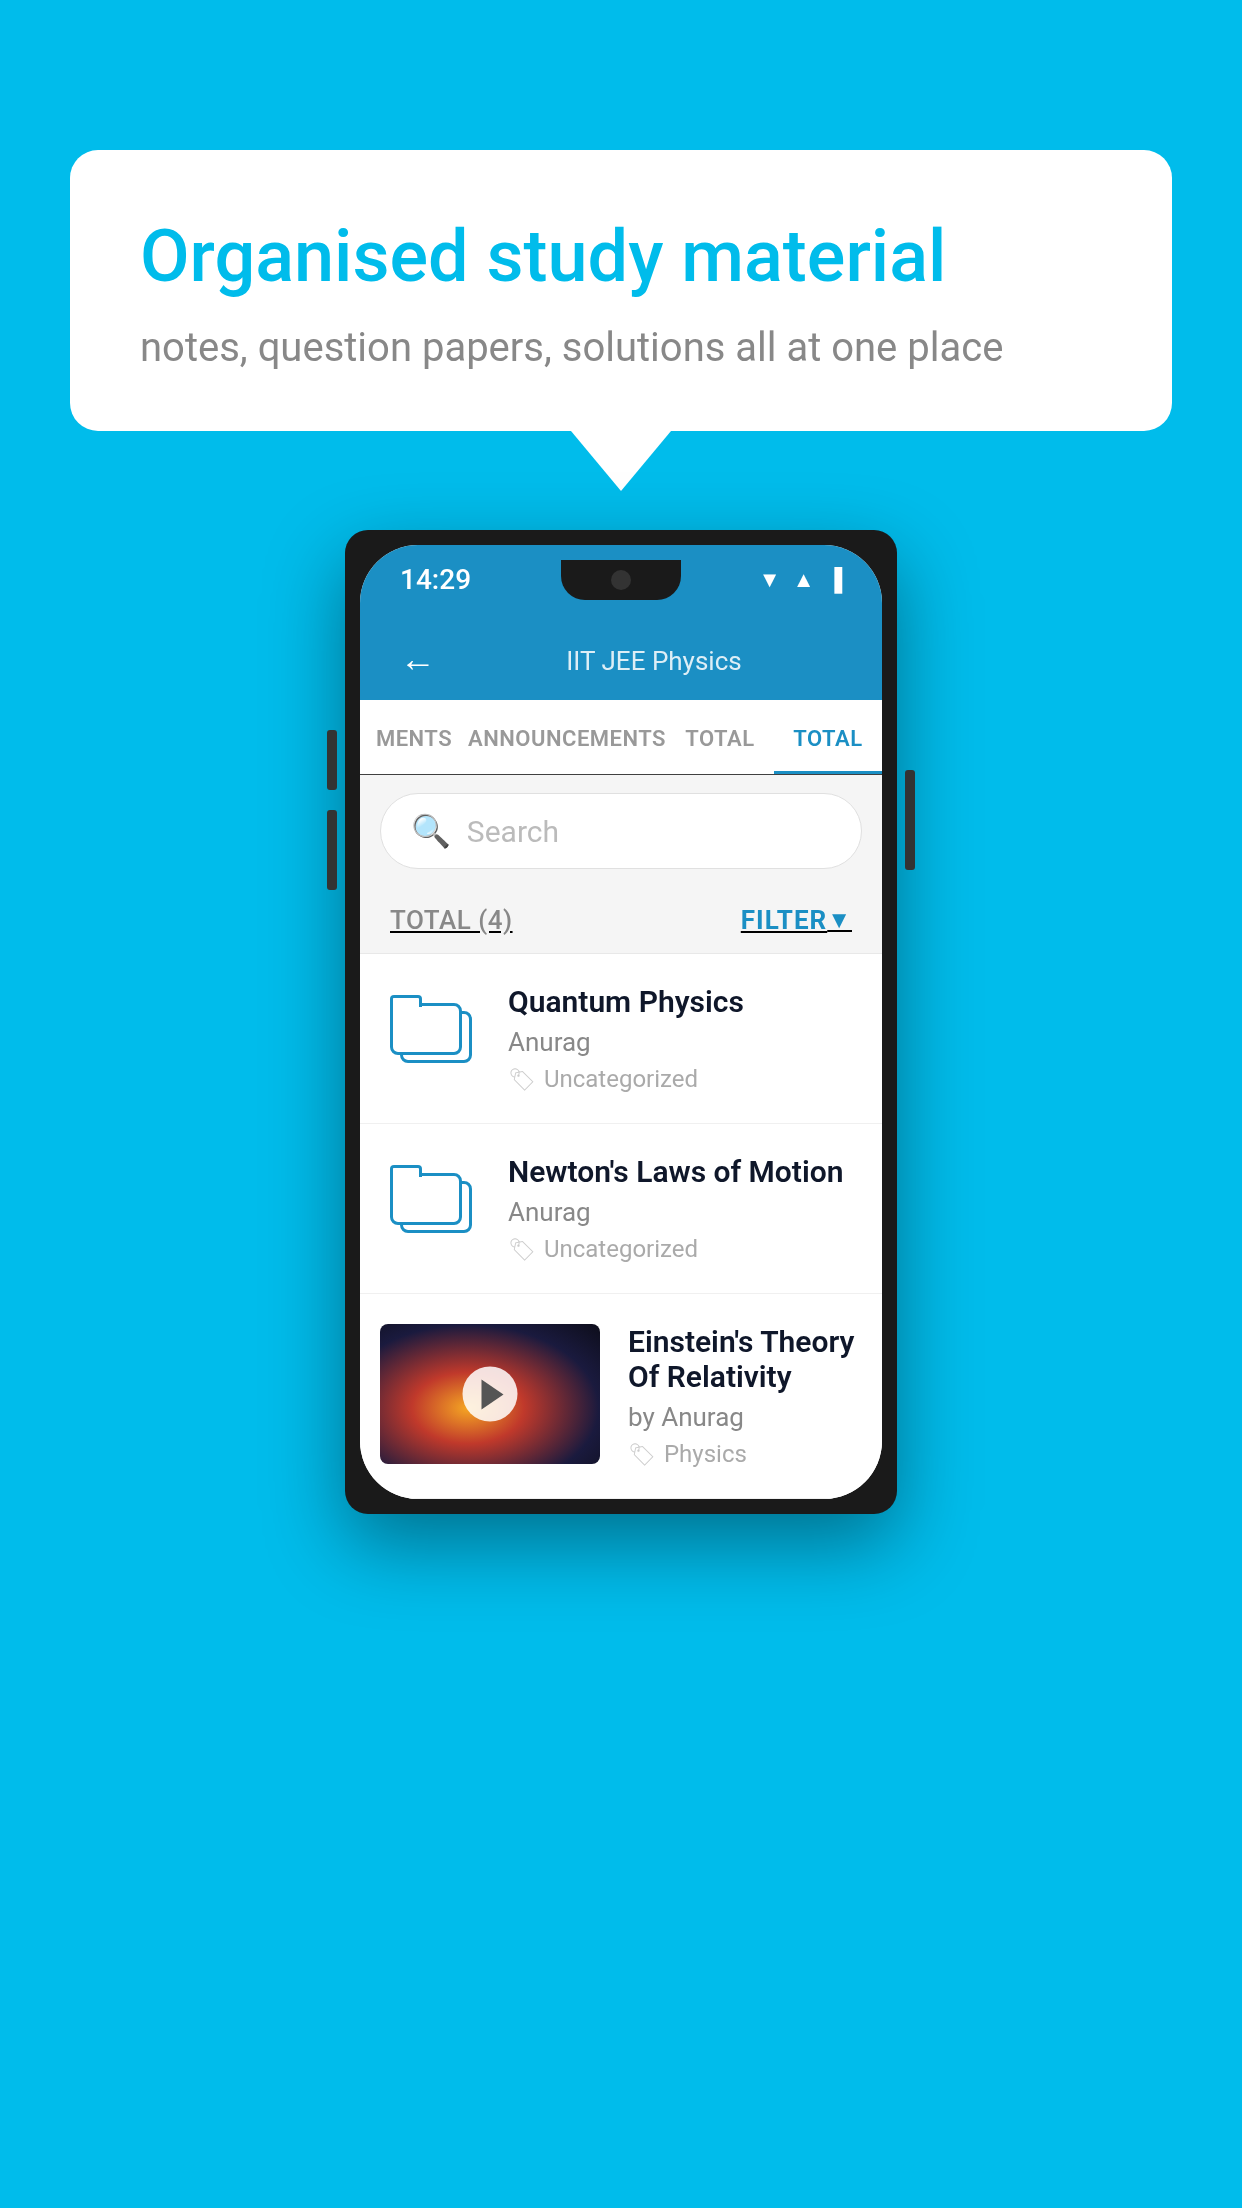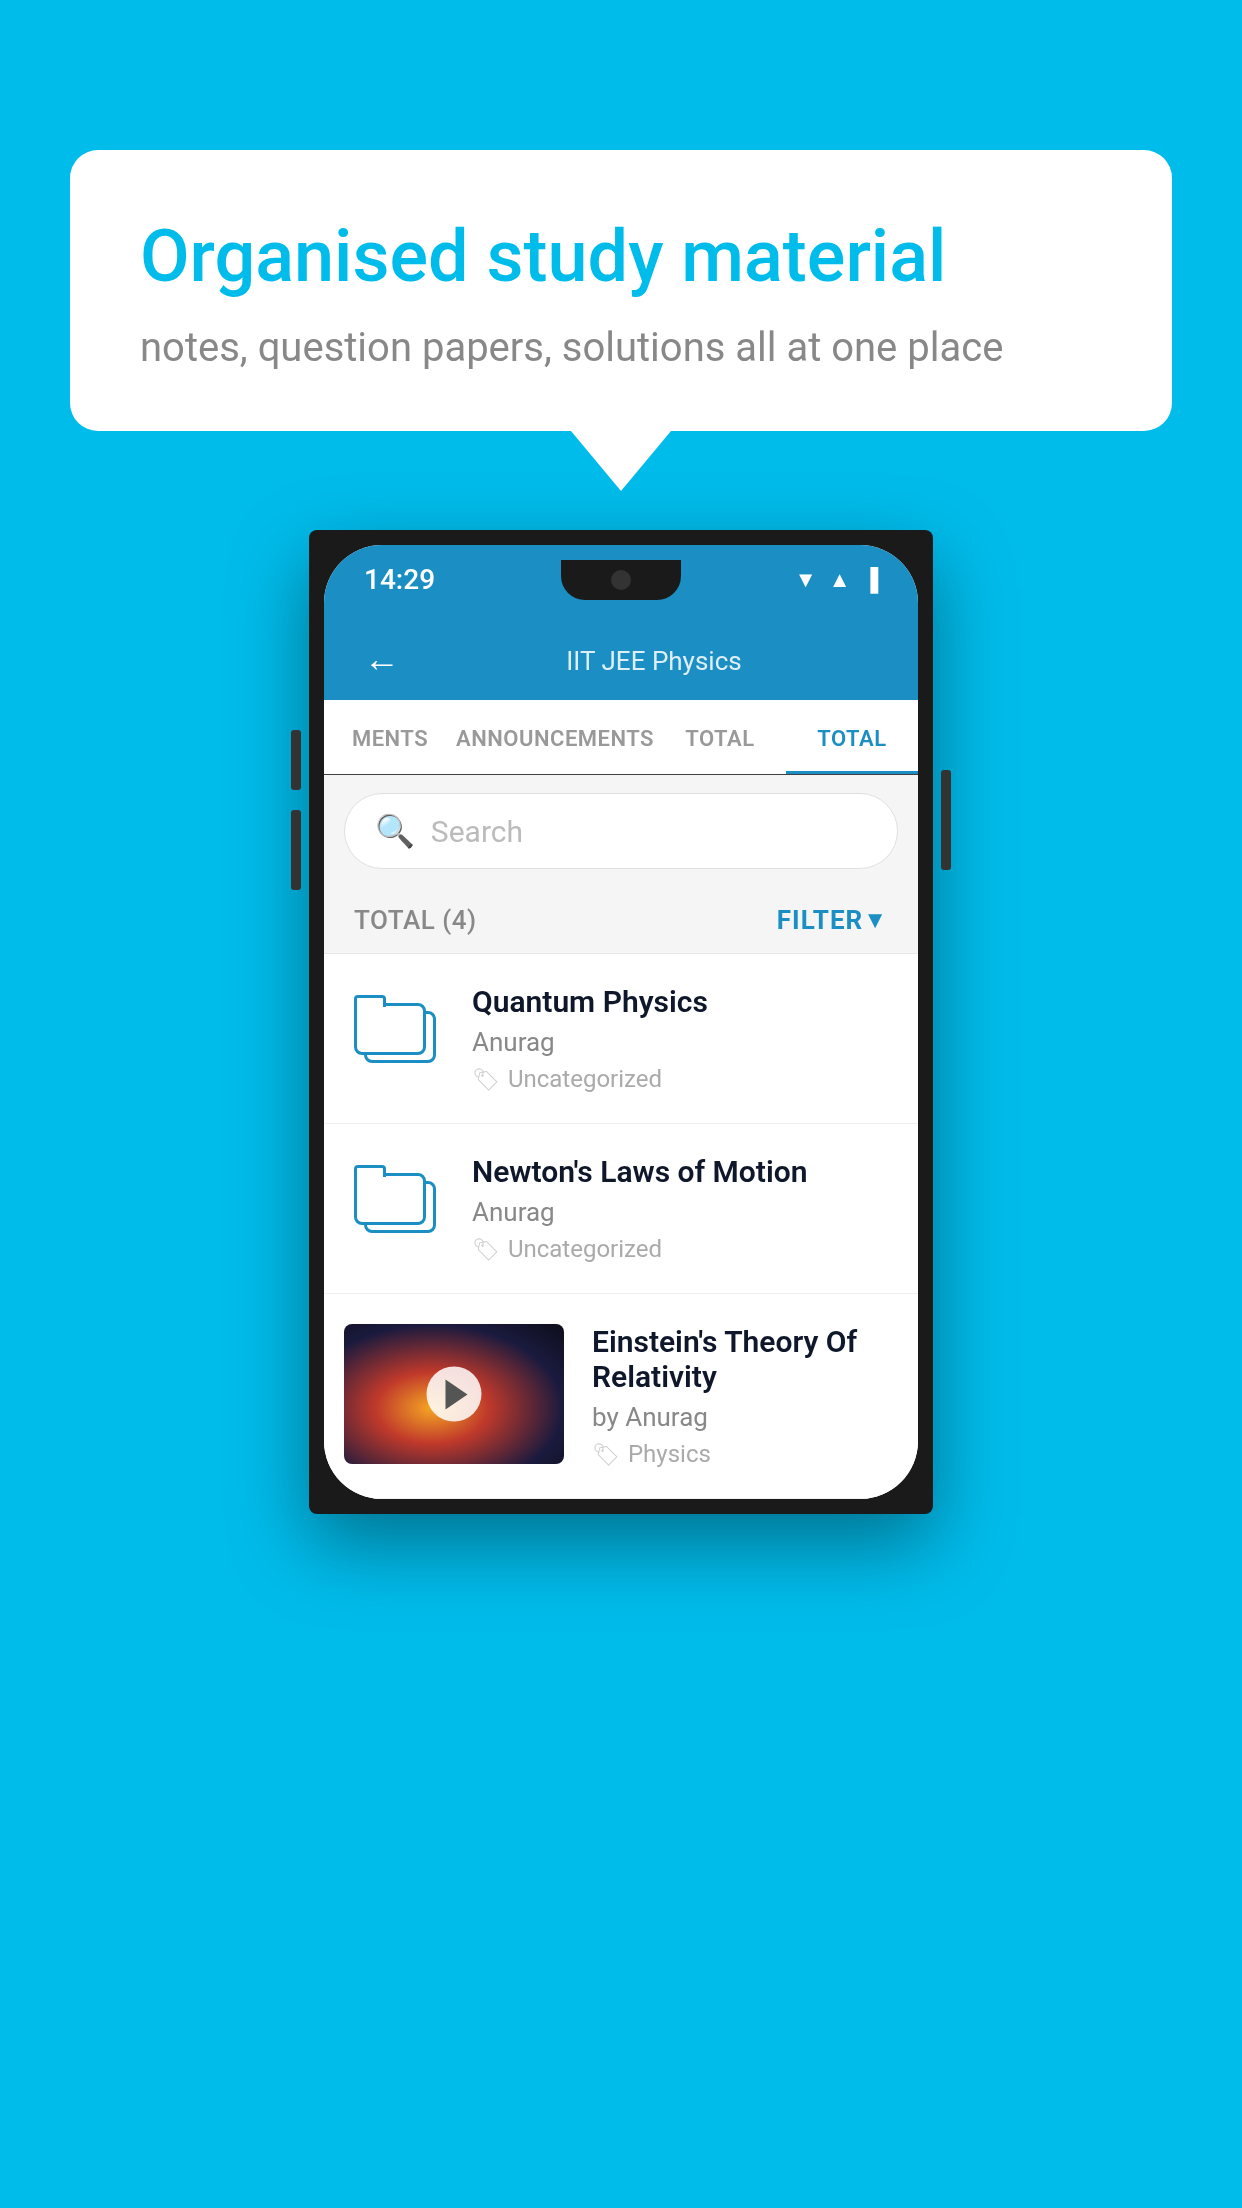--- a/index.html
+++ b/index.html
@@ -54,23 +54,23 @@
       border-top: 60px solid white;
       margin-top: 0;
     }
 
     
     .phone-frame {
       position: absolute;
       top: 530px;
       left: 50%;
       transform: translateX(-50%);
-      width: 624px;
+      width: 552px;
       background: #1a1a1a;
-      border-radius: 8px;
+      border-radius: 23px;
       padding: 15px;
       box-shadow: 0 30px 80px rgba(0,0,0,0.4);
     }
 
     .phone-inner {
       border-radius: 58px;
       overflow: hidden;
       background: white;
       position: relative;
     }
@@ -206,20 +206,21 @@
     }
 
     
     .filter-row {
       background: #f5f5f5;
       padding: 18px 30px;
       display: flex;
       justify-content: space-between;
       align-items: center;
       border-bottom: 1px solid #e8e8e8;
+      text-decoration: underline;
     }
 
     .total-count {
       color: #888;
       font-size: 26px;
       font-weight: 500;
       letter-spacing: 0.5px;
     }
 
     .filter-btn {

